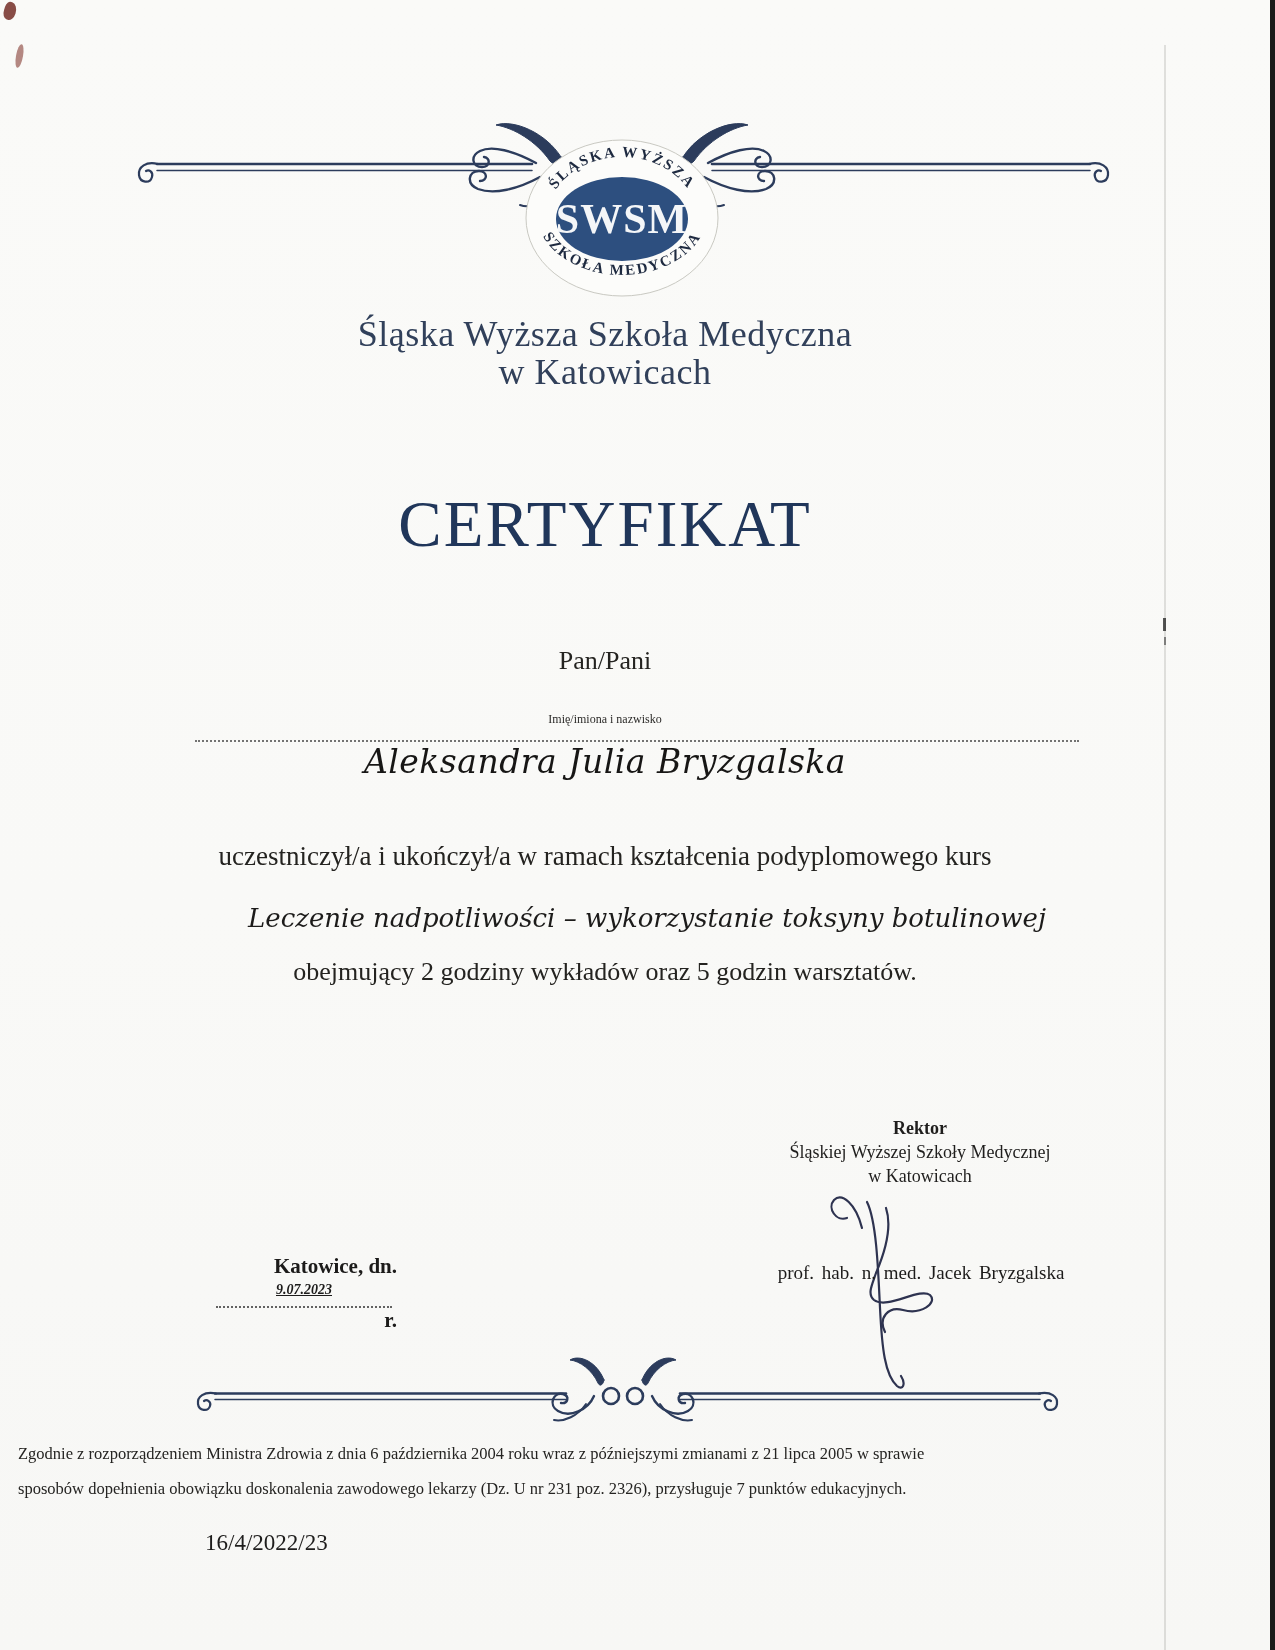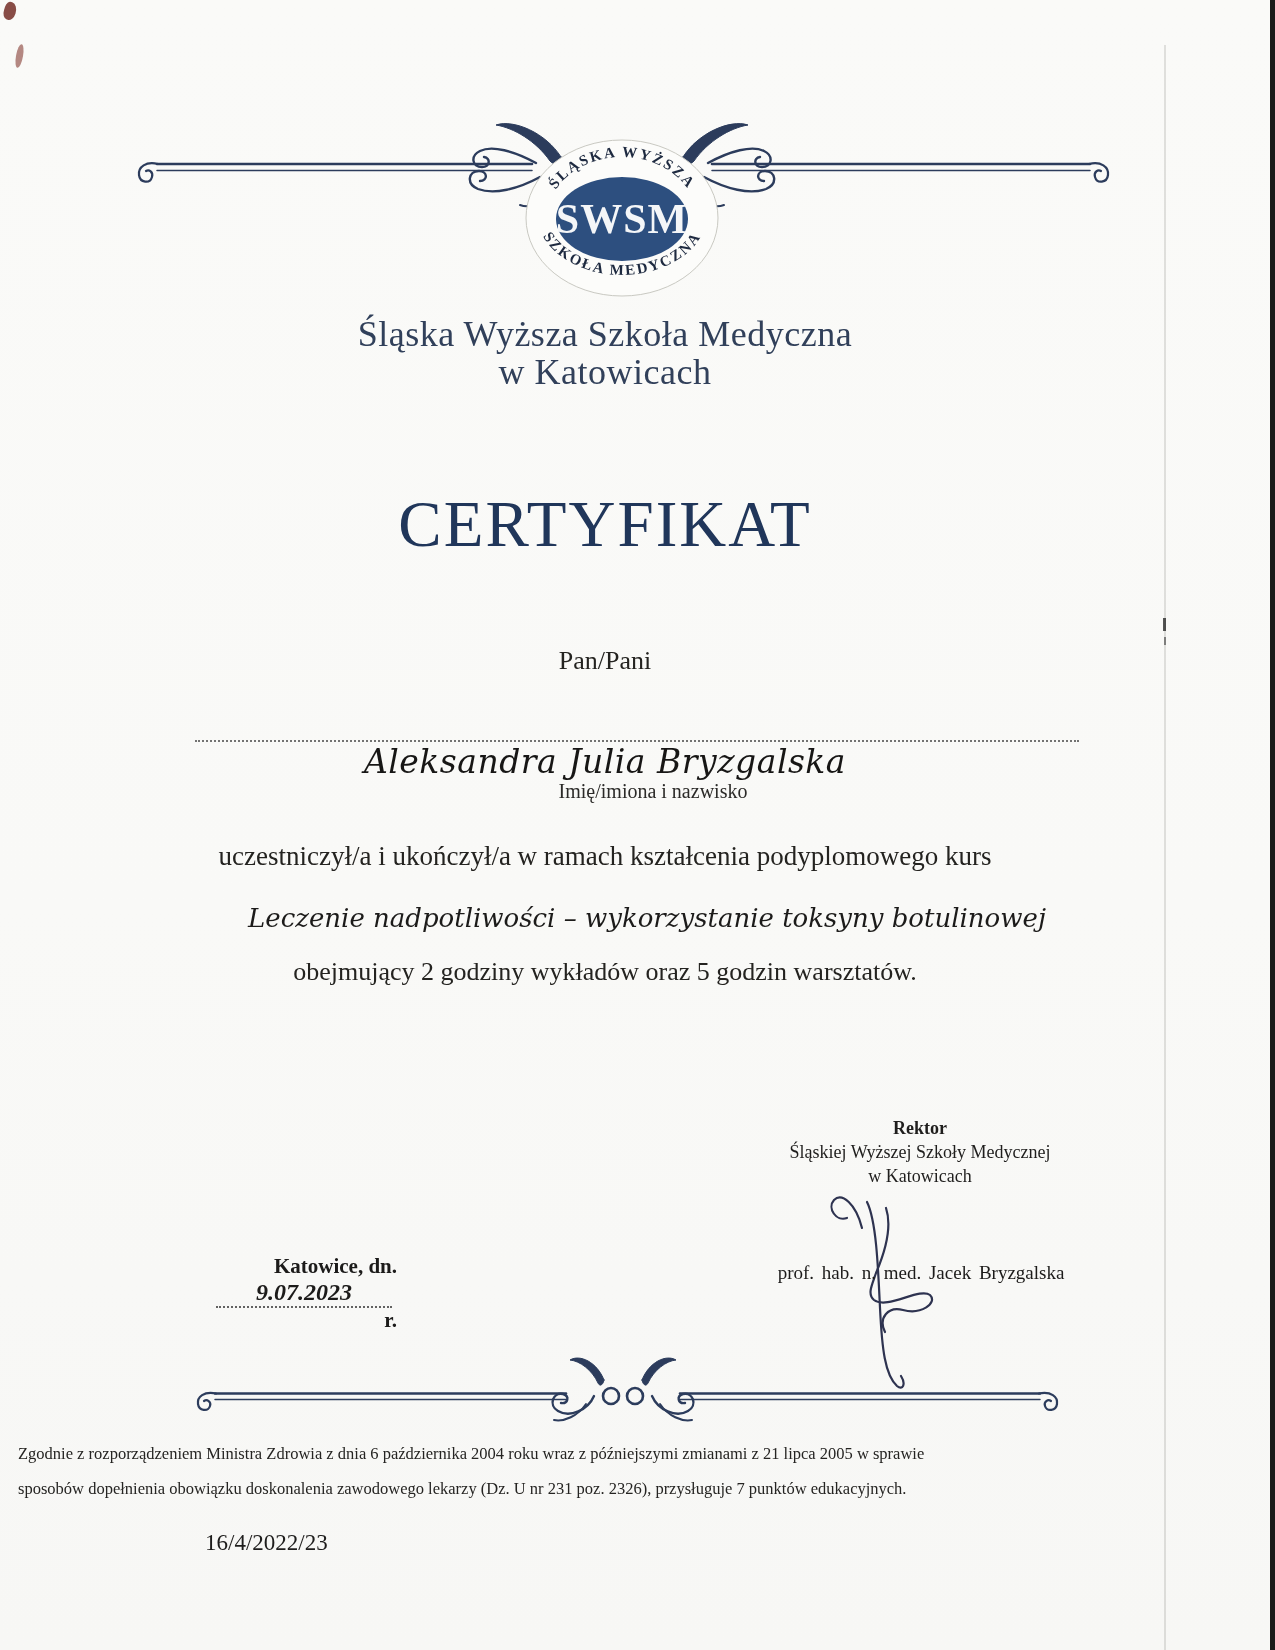--- a/index.html
+++ b/index.html
@@ -16,36 +16,36 @@
   
   .school-name{top:307px;font-size:36px;line-height:38px;color:#31405a;letter-spacing:.5px;margin-top:8px;}
 
   
   .cert-title{top:486px;font-size:65px;line-height:76px;color:#20365a;letter-spacing:2px;font-weight:500;}
 
   
   .salutation{top:646px;font-size:26px;}
   .recipient-name{top:694px;font-size:33px;font-style:italic;font-family:"DejaVu Serif",serif;letter-spacing:.5px;color:#171615;margin-top:48px;}
   .name-dotline{left:195px;top:712px;width:884px;height:28px;border-bottom:2px dotted rgba(70,70,70,.75);}
-  .name-caption{top:780px;font-size:20px;color:#2b2a28;padding-left:48px;}
+  .name-caption{top:712px;font-size:12px;color:#2b2a28;}
 
   
   .body-line1{top:841px;font-size:27px;}
   .course-title{top:903px;font-size:26px;font-style:italic;font-family:"DejaVu Serif",serif;color:#1c1b1a;margin-left:42px;}
   .body-line3{top:957px;font-size:26px;}
 
   
   .rektor-block{left:770px;top:1116px;width:300px;text-align:center;font-size:18px;line-height:24px;color:#1f1e1d;}
   .rektor-block .role-1{font-weight:600;}
   .signer-line{left:766px;top:1262px;width:310px;text-align:center;font-size:19px;word-spacing:3px;color:#1c1b1a;}
 
   
   .date-line{left:212px;top:1254px;display:flex;align-items:flex-end;font-size:21px;font-weight:600;color:#1c1b1a;flex-direction:column;}
   .dotline{display:inline-block;width:176px;height:27px;border-bottom:2px dotted rgba(60,60,60,.8);position:relative;margin:0 5px 0 4px;}
-  .date-value{position:absolute;left:50%;transform:translateX(-50%);bottom:0;font-style:italic;font-weight:700;font-size:24px;white-space:nowrap;}
+  .date-value{position:absolute;left:50%;transform:translateX(-50%);bottom:8px;font-style:italic;font-weight:700;font-size:14px;white-space:nowrap;text-decoration:underline;}
 
   
   .footnote{top:1436px;left:18px;width:1240px;text-align:left;font-size:16.5px;line-height:35px;color:#252422;}
 
   .ref-number{left:205px;top:1530px;font-size:23px;color:#1e1d1c;}
 
   
   svg text{font-family:"Liberation Serif","DejaVu Serif",serif;}
 
   

